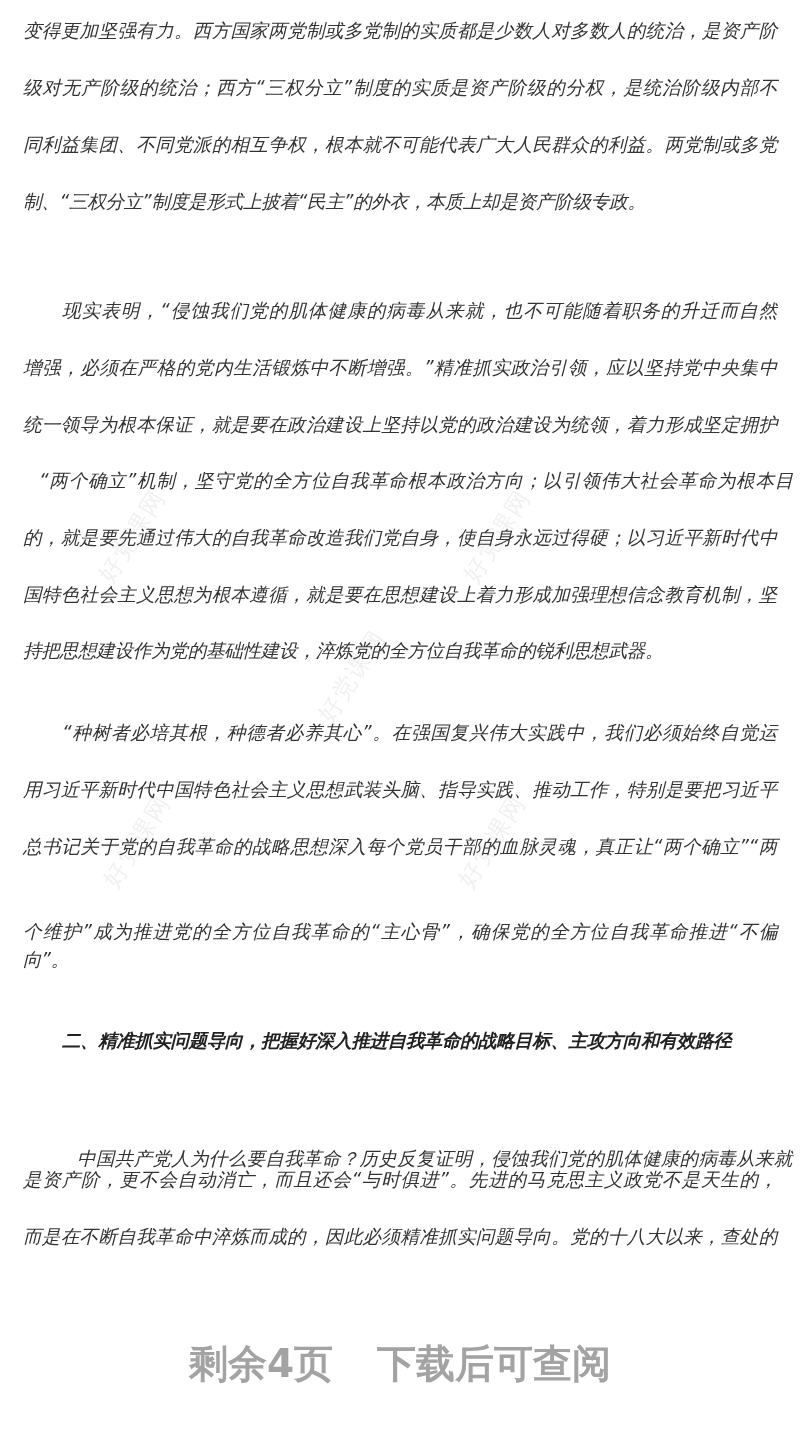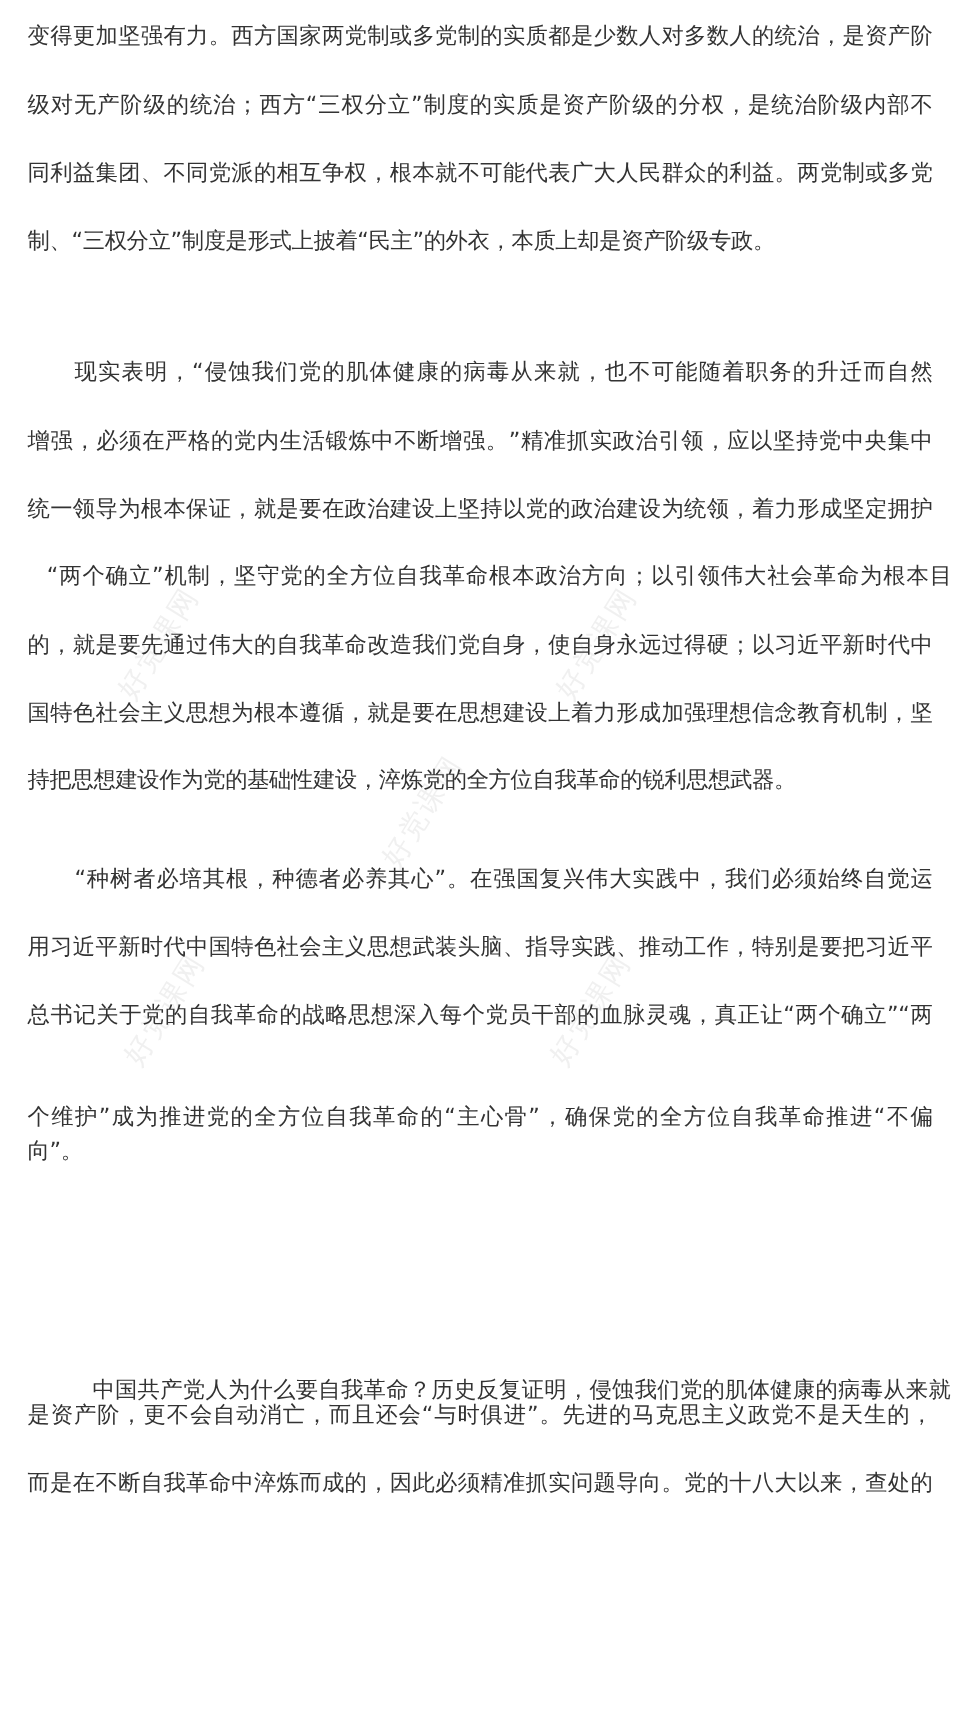--- a/index.html
+++ b/index.html
@@ -26,20 +26,21 @@
     left: 23px;
     width: 754px;
     height: 28px;
     font-size: 18.6px;
     line-height: 28px;
     white-space: nowrap;
     text-align: justify;
     text-align-last: justify;
     letter-spacing: -0.3px;
     color: #333333;
+    font-style: italic;
   }
   .line.indent { left: 62px; width: 715px; }
   .line.last { text-align-last: left; }
   .line.heading {
     font-weight: bold;
     left: 62px;
     width: 704px;
     color: #222222;
     font-size: 18.4px;
   }
@@ -97,20 +98,24 @@
   </div>
 
   <div>
     <div class="line indent" style="top:719px;">“种树者必培其根，种德者必养其心”。在强国复兴伟大实践中，我们必须始终自觉运</div>
     <div class="line" style="top:776px;">用习近平新时代中国特色社会主义思想武装头脑、指导实践、推动工作，特别是要把习近平</div>
     <div class="line" style="top:833px;">总书记关于党的自我革命的战略思想深入每个党员干部的血脉灵魂，真正让“两个确立”“两</div>
     <div class="line" style="top:890px;margin-top:28px;">个维护”成为推进党的全方位自我革命的“主心骨”，确保党的全方位自我革命推进“不偏</div>
     <div class="line last" style="top:946px;">向”。</div>
   </div>
 
+  <div class="line heading last" style="top:1027px;">二、精准抓实问题导向，把握好深入推进自我革命的战略目标、主攻方向和有效路径</div>
 
   <div>
     <div class="line indent" style="top:1145px;margin-left:15px;">中国共产党人为什么要自我革命？历史反复证明，侵蚀我们党的肌体健康的病毒从来就</div>
     <div class="line" style="top:1166px;">是资产阶，更不会自动消亡，而且还会“与时俱进”。先进的马克思主义政党不是天生的，</div>
     <div class="line" style="top:1223px;">而是在不断自我革命中淬炼而成的，因此必须精准抓实问题导向。党的十八大以来，查处的</div>
   </div>
 
+  <div class="footer">
+    <span>剩余4页</span><span class="gap"></span><span>下载后可查阅</span>
+  </div>
 </div>
 
 </body></html>

